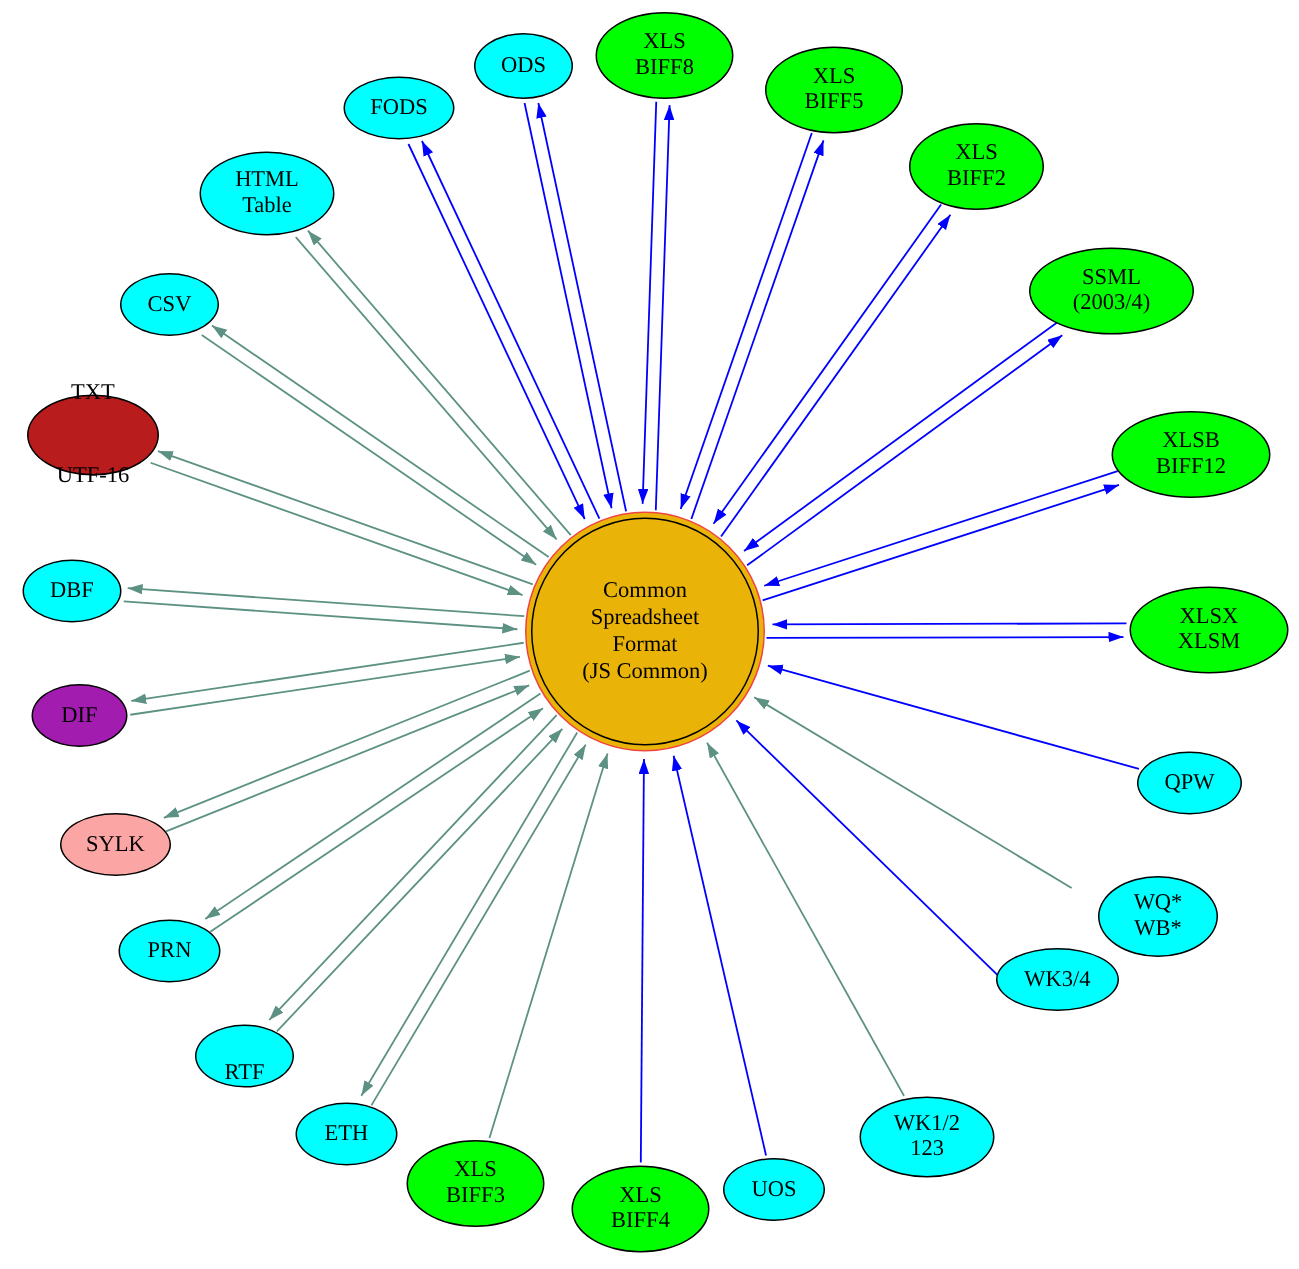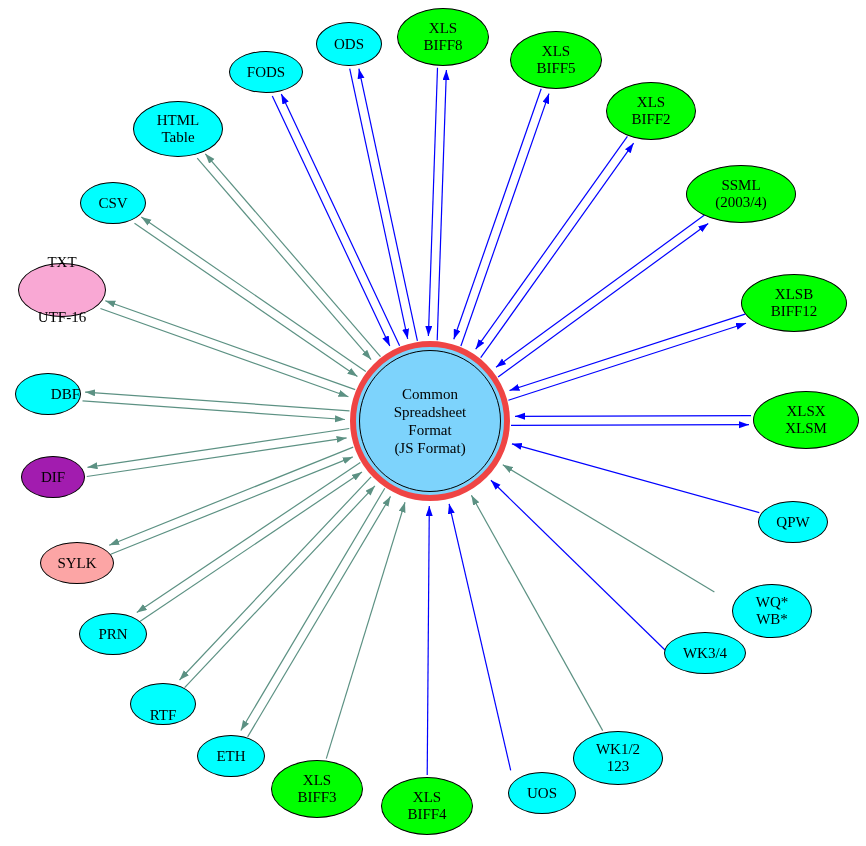--- a/index.html
+++ b/index.html
@@ -28,22 +28,22 @@
     flex-direction: column;
     align-items: center;
     justify-content: center;
     text-align: center;
     font-size: 15px;
     line-height: 17px;
     box-sizing: border-box;
   }
   #center-node {
     position: absolute;
-    background: #7dd3fc;
-    border: 6px solid #ef4444;
+    background: #eab308;
+    border: 1px solid #ef4444;
     border-radius: 50%;
     box-sizing: border-box;
   }
   #center-node .ring {
     position: absolute;
     left: 3px;
     top: 3px;
     right: 3px;
     bottom: 3px;
     border: 1px solid #000;
@@ -156,21 +156,21 @@
         <div>WQ*</div>
         <div>WB*</div>
       </div>
       <div class="node" style="left: 664px; top: 632px; width: 82px; height: 42px; background: rgb(0, 255, 255);">
         <div>WK3/4</div>
       </div>
       <div class="node" style="left: 573px; top: 731px; width: 90px; height: 54px; background: rgb(0, 255, 255);">
         <div>WK1/2</div>
         <div>123</div>
       </div>
-      <div class="node" style="left: 508px; top: 772px; width: 68px; height: 42px; background: rgb(0, 255, 255);">
+      <div class="node" style="left: 482px; top: 772px; width: 68px; height: 42px; background: rgb(0, 255, 255);">
         <div>UOS</div>
       </div>
       <div class="node" style="left: 381px; top: 777px; width: 92px; height: 58px; background: rgb(0, 255, 0);">
         <div>XLS</div>
         <div>BIFF4</div>
       </div>
       <div class="node" style="left: 271px; top: 760px; width: 92px; height: 58px; background: rgb(0, 255, 0);">
         <div>XLS</div>
         <div>BIFF3</div>
       </div>
@@ -182,24 +182,24 @@
       </div>
       <div class="node" style="left: 79px; top: 613px; width: 68px; height: 42px; background: rgb(0, 255, 255);">
         <div>PRN</div>
       </div>
       <div class="node" style="left: 40px; top: 542px; width: 74px; height: 42px; background: #fca5a5;">
         <div>SYLK</div>
       </div>
       <div class="node" style="left: 21px; top: 456px; width: 64px; height: 42px; background: #a21caf;">
         <div>DIF</div>
       </div>
-      <div class="node" style="left: 15px; top: 373px; width: 66px; height: 42px; background: rgb(0, 255, 255); align-items: flex-end;">
+      <div class="node" style="left: 15px; top: 373px; width: 66px; height: 42px; background: rgb(0, 255, 255);">
         <div>DBF</div>
       </div>
-      <div class="node" style="left: 18px; top: 263px; width: 88px; height: 54px; background: #f9a8d4; gap: 38px;">
+      <div class="node" style="left: 18px; top: 263px; width: 88px; height: 54px; background: #b91c1c; gap: 38px;">
         <div>TXT</div>
         <div>UTF-16</div>
       </div>
       <div class="node" style="left: 80px; top: 182px; width: 66px; height: 42px; background: rgb(0, 255, 255);">
         <div>CSV</div>
       </div>
       <div class="node" style="left: 133px; top: 101px; width: 90px; height: 56px; background: rgb(0, 255, 255);">
         <div>HTML</div>
         <div>Table</div>
       </div>
@@ -207,17 +207,17 @@
         <div>FODS</div>
       </div>
     </div>
 
   <div id="center-node" style="left: 350px; top: 341px; width: 160px; height: 160px;">
     <div class="ring"></div>
     <div class="label">
       <span>Common</span>
       <span>Spreadsheet</span>
       <span>Format</span>
-      <span>(JS Format)</span>
+      <span>(JS Common)</span>
     </div>
   </div>
 
 </div>
 
 </body></html>

